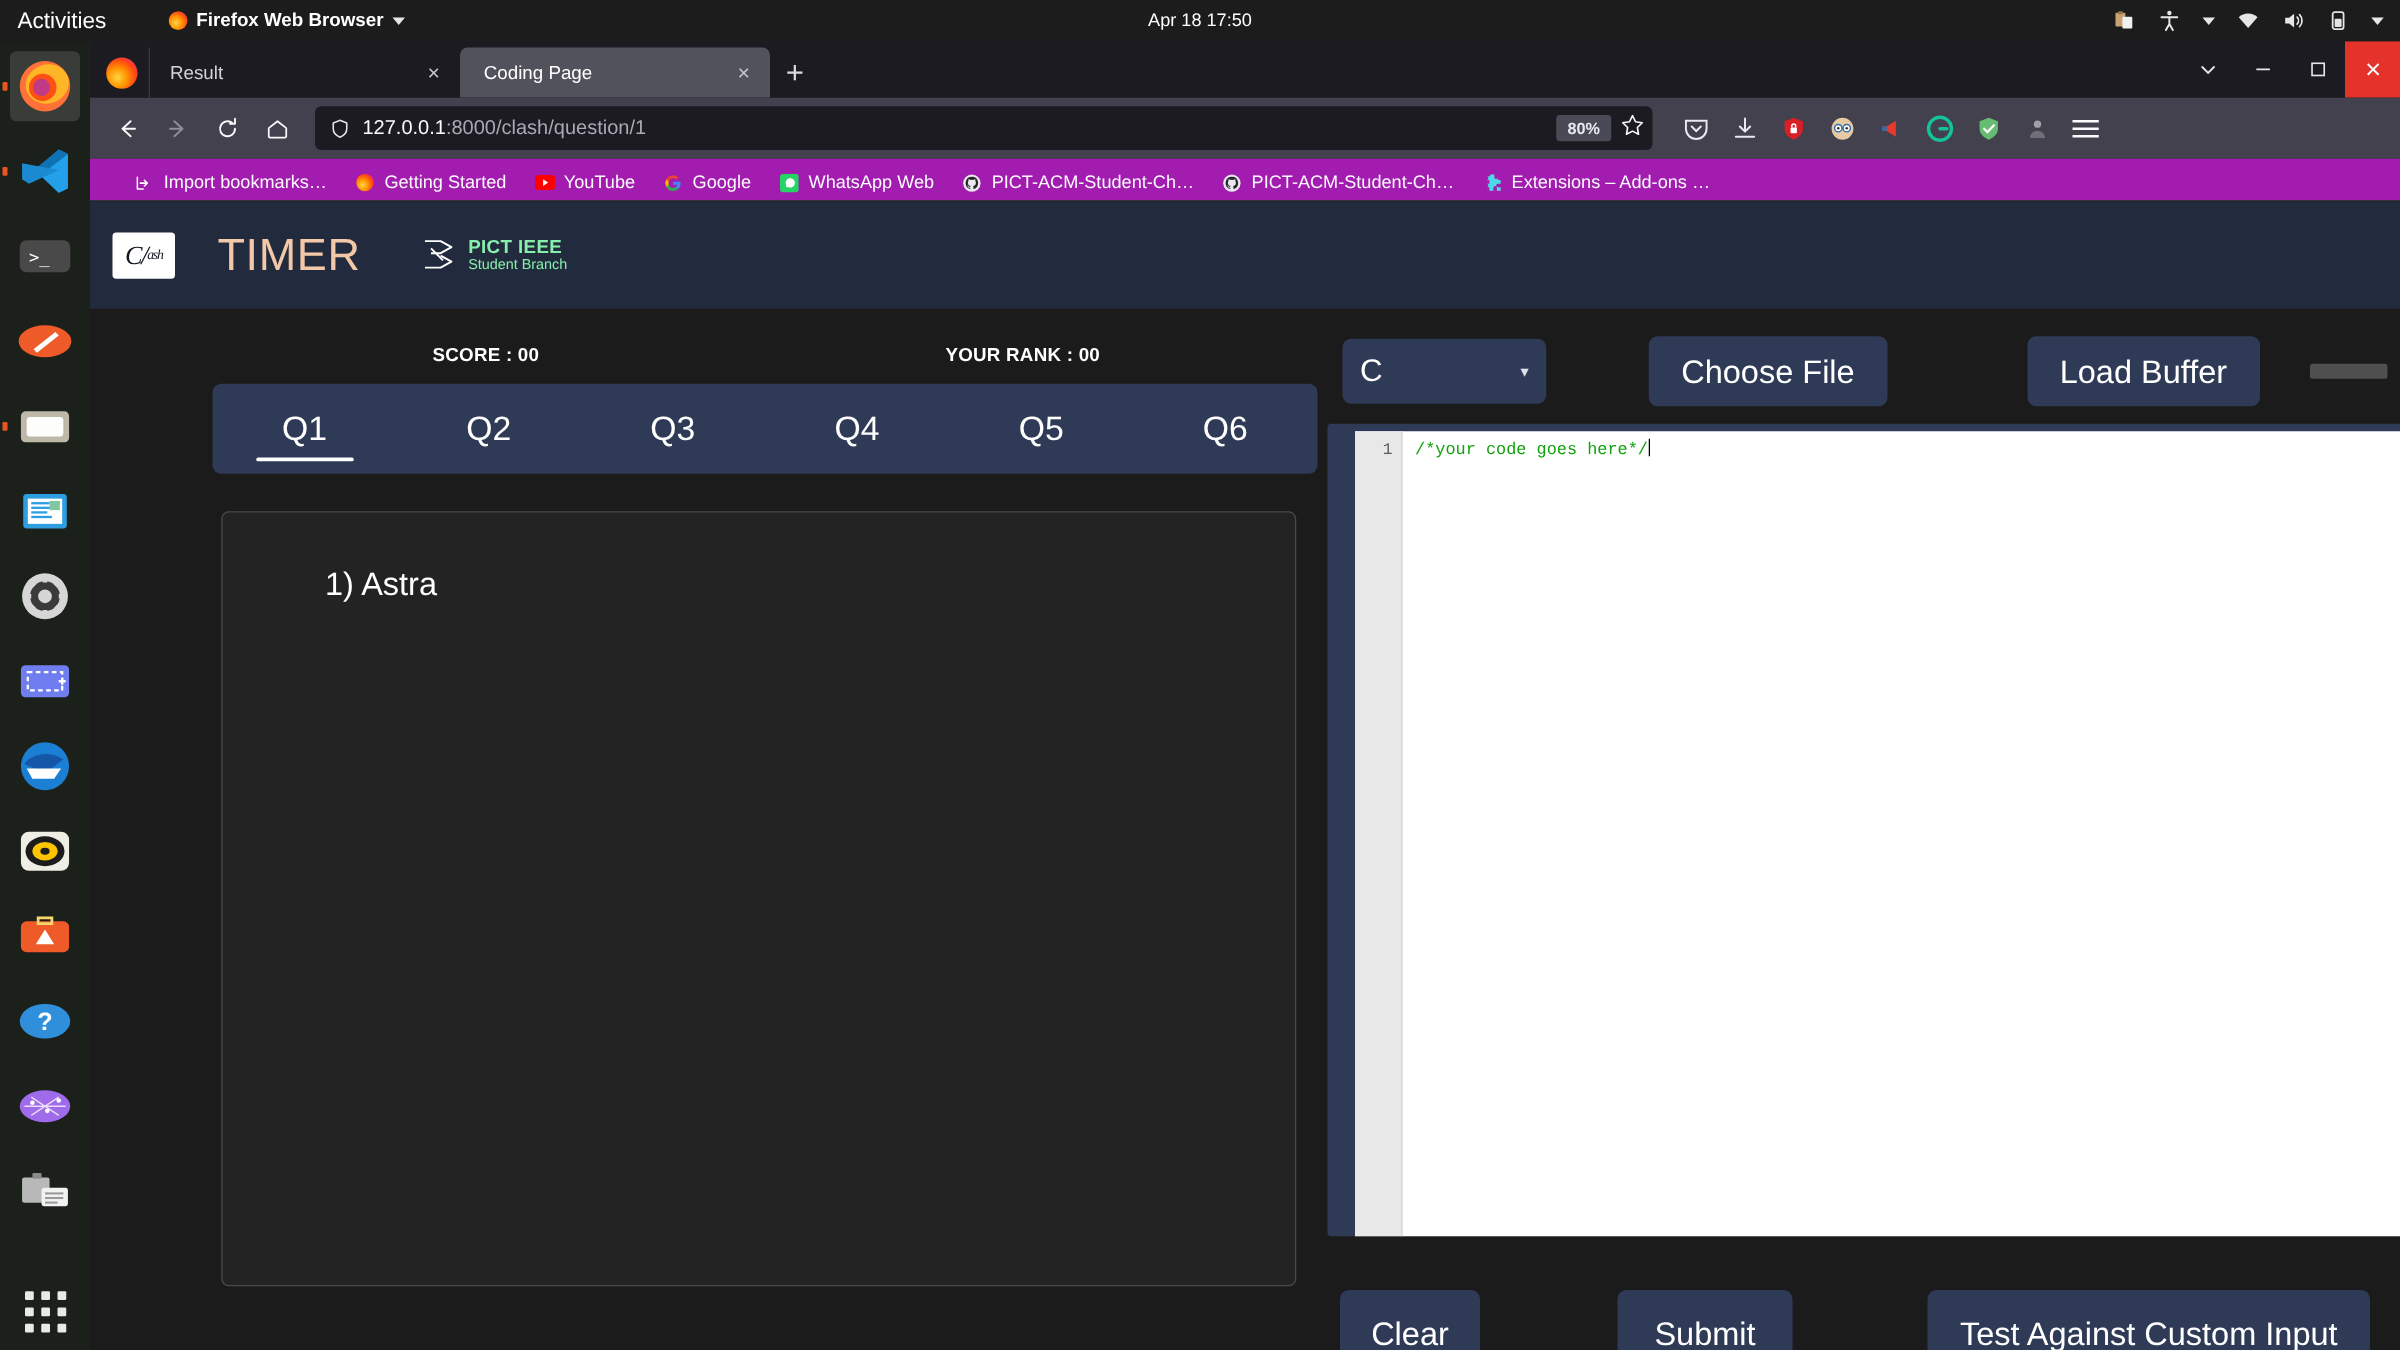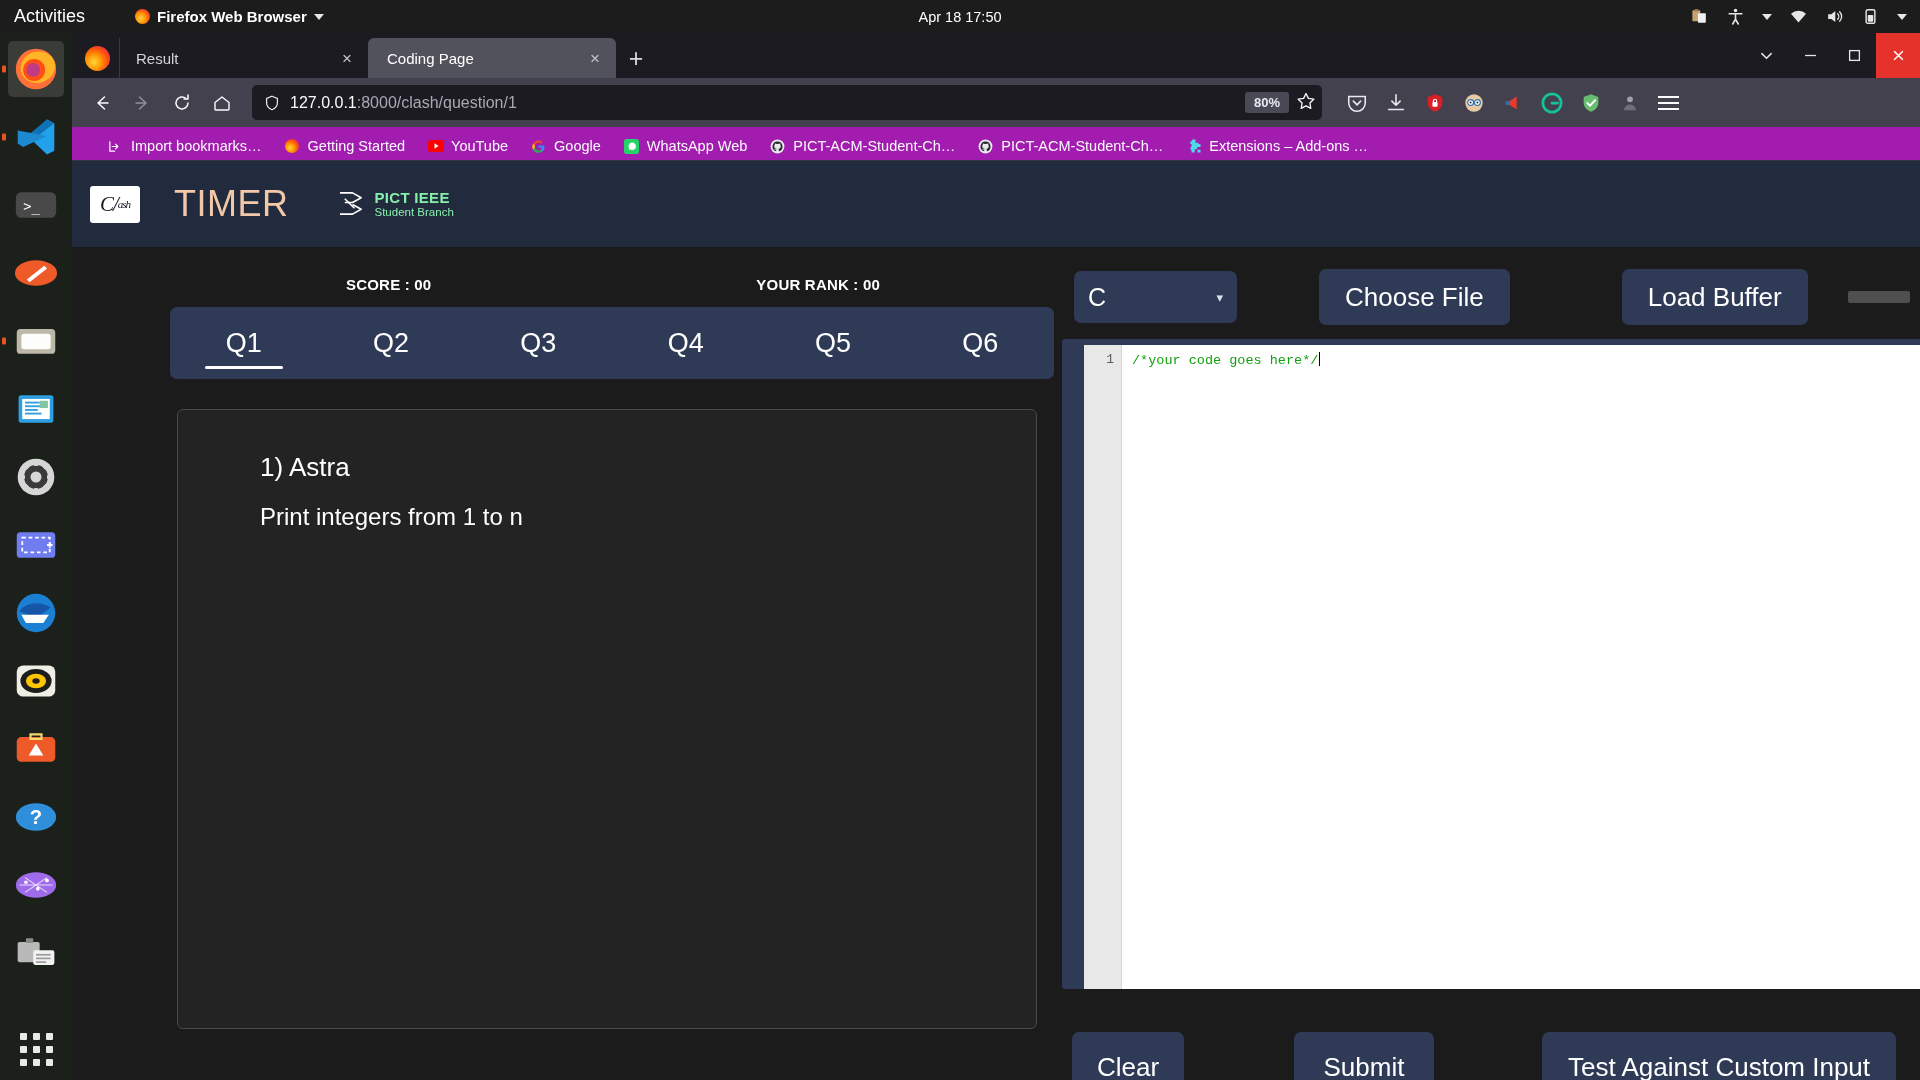--- a/index.html
+++ b/index.html
@@ -705,21 +705,20 @@
           <div class="qtab active">Q1</div>
           <div class="qtab">Q2</div>
           <div class="qtab">Q3</div>
           <div class="qtab">Q4</div>
           <div class="qtab">Q5</div>
           <div class="qtab">Q6</div>
         </div>
 
         <div class="qcard">
           <div class="qtitle">1) Astra</div>
-          <div class="qdesc">Print integers from 1 to n</div>
         </div>
       </div>
 
       <div class="right-pane">
         <div class="toolbar">
           <div class="lang-select">
             <span>C</span>
             <span class="sel-caret">▾</span>
           </div>
           <button class="tbtn choose">Choose File</button>

